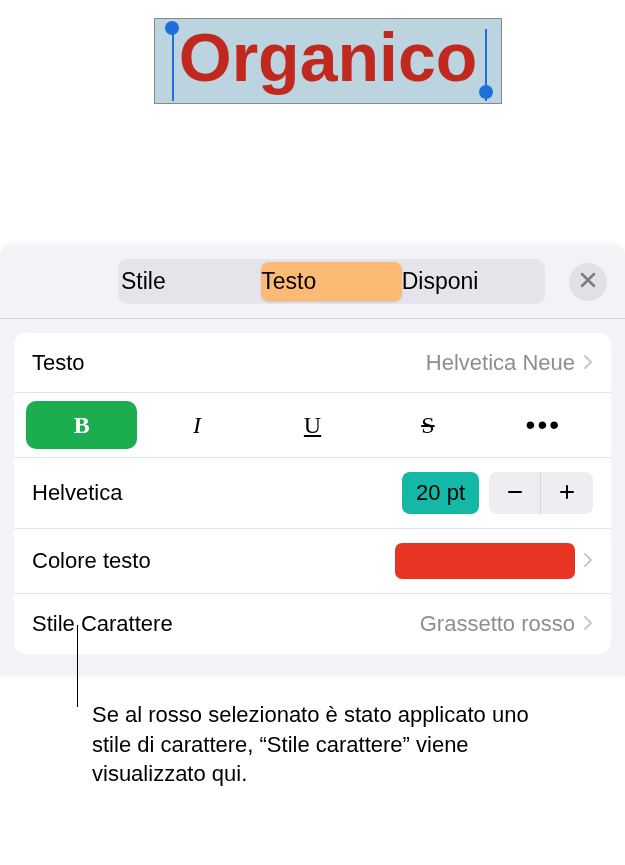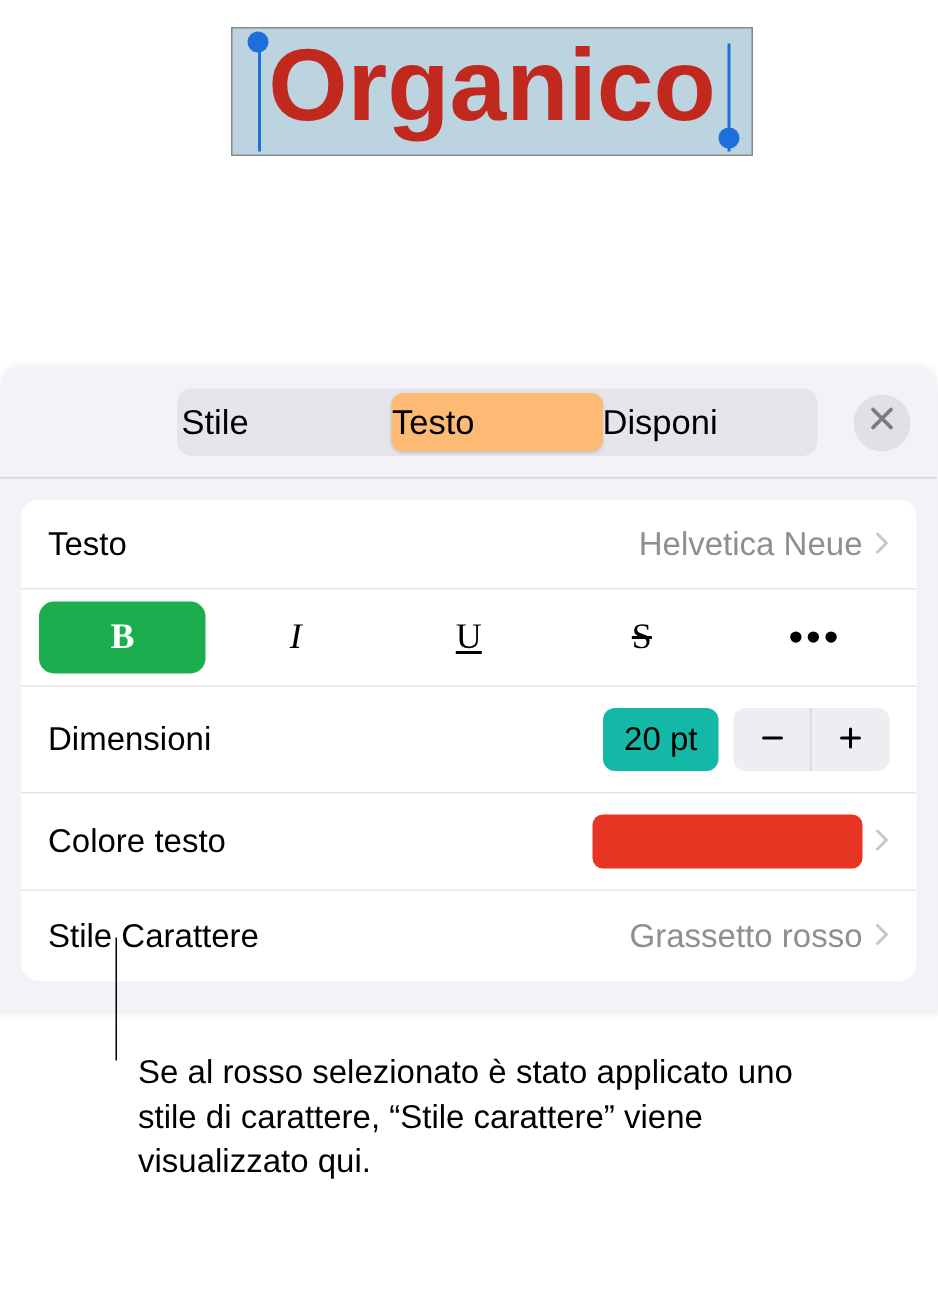--- a/index.html
+++ b/index.html
@@ -285,21 +285,21 @@
       <div class="style-btn bold active">B</div>
       <div class="style-btn italic">I</div>
       <div class="style-btn underline">U</div>
       <div class="style-btn strike">S</div>
       <div class="style-btn more-btn">
         <span>•••</span>
       </div>
     </div>
 
     <div class="row">
-      <span class="row-label">Dimensioni</span>
+      <span class="row-label">Helvetica</span>
       <div class="size-controls">
         <div class="size-value">20 pt</div>
         <div class="stepper">
           <div class="stepper-btn">
             <span>
               <svg width="20" height="20" viewBox="0 0 20 20">
                   <path d="M4 10 H16" stroke="#000" stroke-width="2" stroke-linecap="round"></path>
                 </svg>
             </span>
           </div>

